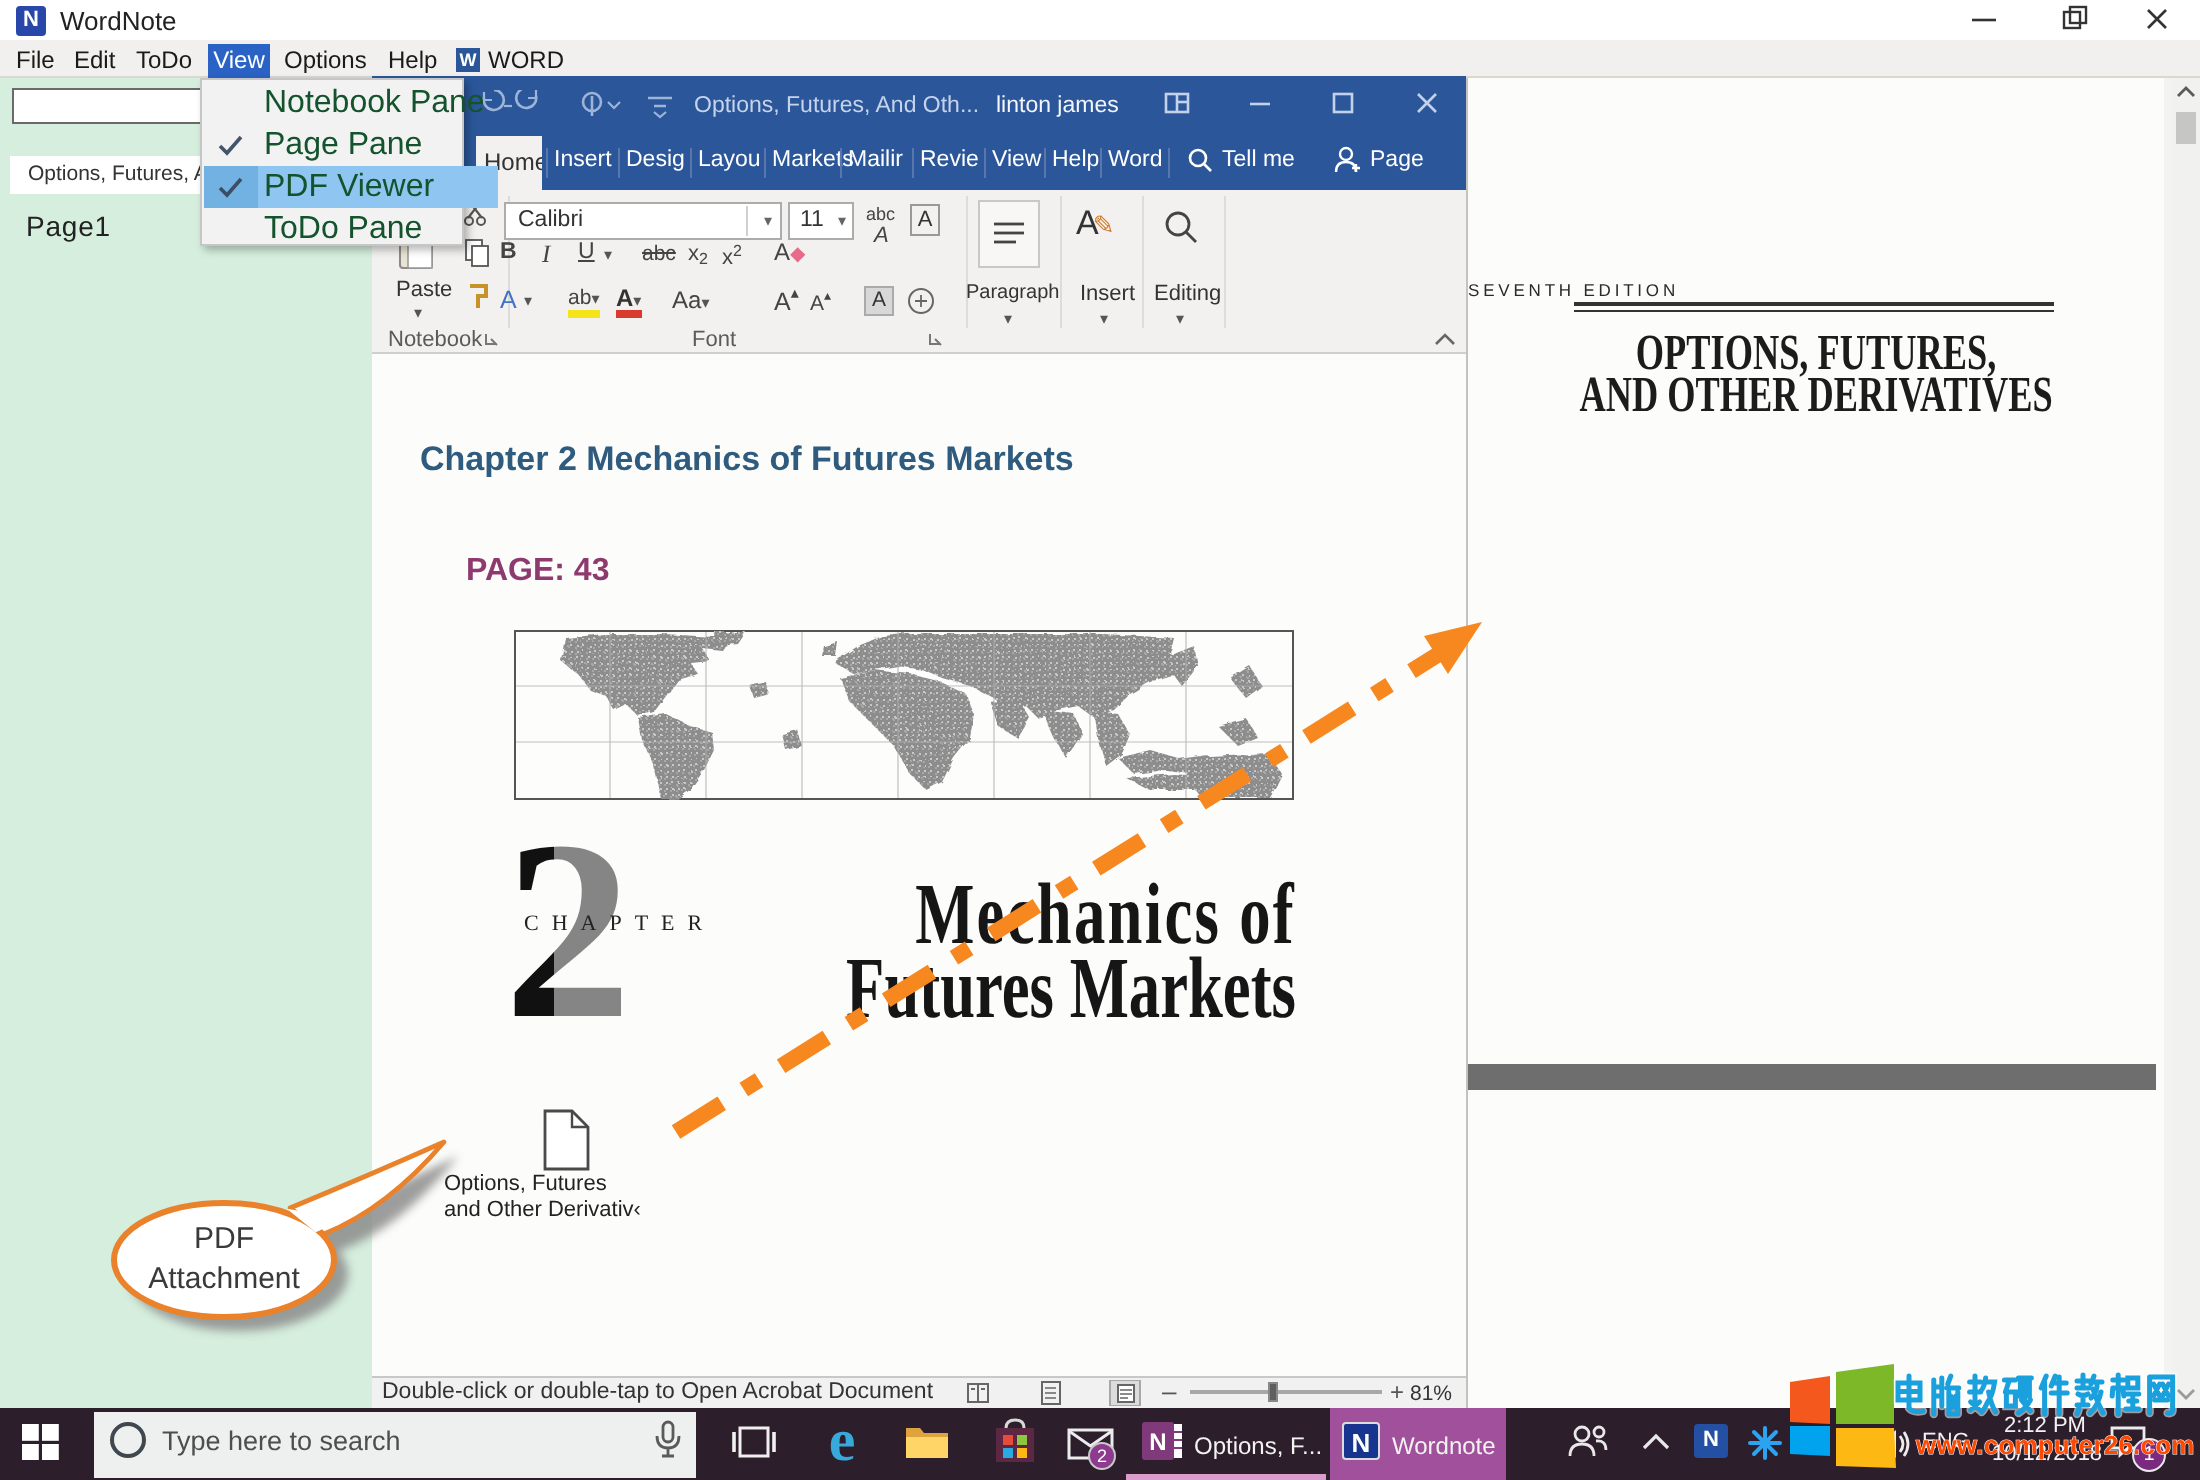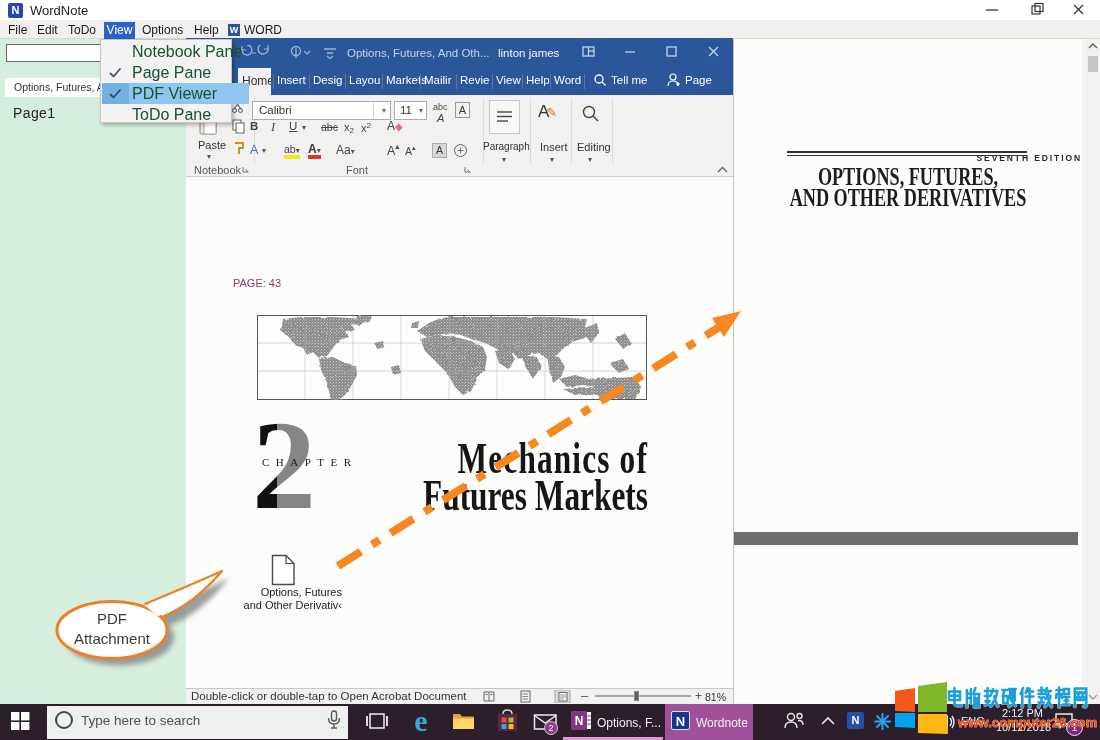--- a/index.html
+++ b/index.html
@@ -204,21 +204,22 @@
       <line x1="12" y1="12" x2="17" y2="17"></line>
   </svg>
   <div class="abs" style="left:391px;top:103px;font-size:11px;color:#333">Editing</div>
   <div class="abs" style="left:402px;top:117px;font-size:8px;color:#555">▾</div>
   <div class="rsep" style="left:426px;top:60px;height:66px"></div>
   <svg class="abs" style="left:531px;top:128px" width="12" height="8" fill="none" stroke="#666" stroke-width="1.3">
       <path d="M1 6 L5.5 1.5 L10 6"></path>
     </svg>
 
   <div class="abs" id="docarea"></div>
-  <div class="abs" style="left:47px;top:239px;font-size:11px;font-weight:normal;color:#8e3a6f">PAGE: 43</div>
+  <div class="abs" style="left:24px;top:182px;font-size:17px;font-weight:bold;color:#2e5b7e">Chapter 2 Mechanics of Futures Markets</div>
+  <div class="abs" style="left:47px;top:239px;font-size:16px;font-weight:bold;color:#8e3a6f">PAGE: 43</div>
 
   <svg class="abs" style="left:71px;top:277px" width="390" height="85" viewBox="0 0 390 85">
     <defs>
       <pattern id="stip" width="3" height="3" patternUnits="userSpaceOnUse">
         <rect width="3" height="3" fill="#8d8d8d"></rect>
           <rect x="1" y="1" width="1" height="1" fill="#c8c8c8"></rect>
           <rect x="0" y="2" width="1" height="1" fill="#a8a8a8"></rect>
       </pattern>
       <filter id="rough">
           <feTurbulence type="fractalNoise" baseFrequency=".15" numOctaves="2" result="n"></feTurbulence>
@@ -259,21 +260,21 @@
   </svg>
 
   <div class="abs" style="left:66px;top:381px;width:70px;height:92px;font-family:'Liberation Serif',serif;font-size:128px;line-height:92px;font-weight:bold;background:linear-gradient(90deg,#111 36%,#858585 36%);-webkit-background-clip:text;background-clip:text;color:transparent">2</div>
   <div class="abs" style="left:76px;top:418px;font-family:'Liberation Serif',serif;font-size:11px;color:#222;letter-spacing:6.5px">CHAPTER</div>
   <div class="abs" style="left:180px;top:402px;width:282px;text-align:right;font-family:'Liberation Serif',serif;font-weight:bold;font-size:33px;line-height:28px;color:#161616;transform:scale(.95,1.32);transform-origin:right top"><span style="letter-spacing:1.2px">Mechanics of</span><br>Futures Markets</div>
 
   <svg class="abs" style="left:85px;top:516px" width="25" height="32">
     <path d="M1.5 1.5 L15 1.5 L23 9.5 L23 30.5 L1.5 30.5 Z" fill="#fff" stroke="#4a4a4a" stroke-width="1.4"></path>
     <path d="M15 1.5 L15 9.5 L23 9.5" fill="none" stroke="#4a4a4a" stroke-width="1.2"></path>
   </svg>
-  <div class="abs" style="left:36px;top:548px;width:120px;text-align:right;font-size:11px;color:#222;line-height:12.5px">Options, Futures<br>and Other Derivativ‹</div>
+  <div class="abs" style="left:36px;top:548px;width:120px;text-align:left;font-size:11px;color:#222;line-height:12.5px">Options, Futures<br>and Other Derivativ‹</div>
 
   <div class="abs" id="statusbar"></div>
   <div class="abs" style="left:5px;top:652px;font-size:11.5px;color:#333">Double-click or double-tap to Open Acrobat Document</div>
   <svg class="abs" style="left:297px;top:652px" width="90" height="13" fill="none" stroke="#666" stroke-width="1">
     <path d="M1 2 L11 2 L11 11 L1 11 Z M6 2 L6 11 M2.5 4.5 L4.5 4.5 M7.5 4.5 L9.5 4.5"></path>
     <rect x="38" y="1" width="9" height="11"></rect>
       <path d="M39.5 4 H45 M39.5 6.5 H45 M39.5 9 H45" stroke-width=".8"></path>
     <rect x="72" y="0" width="15" height="13" fill="#dcdcdc" stroke="#a8a8a8"></rect>
       <rect x="76" y="2.5" width="8" height="8.5" fill="#fff"></rect>
       <path d="M77 5 H83 M77 7 H83 M77 9 H81" stroke-width=".7"></path>
@@ -291,21 +292,21 @@
 <div class="abs" id="scroll"></div>
 <div class="abs" id="sthumb"></div>
 <svg class="abs" style="left:1088px;top:42px" width="10" height="8" fill="none" stroke="#5a5a5a" stroke-width="1.4">
     <path d="M1 6 L5 2 L9 6"></path>
   </svg>
 <svg class="abs" style="left:1088px;top:693px" width="10" height="8" fill="none" stroke="#9a9a9a" stroke-width="1.4">
     <path d="M1 2 L5 6 L9 2"></path>
   </svg>
 <div class="abs" style="left:733px;top:39px;width:1px;height:665px;background:#c2c2c0"></div>
 
-<div class="abs" style="left:734px;top:153px;width:348px;text-align:right;font-weight:bold;font-size:8.5px;letter-spacing:1.9px;color:#2a2a2a">SEVENTH EDITION</div>
+<div class="abs" style="left:734px;top:140px;width:348px;text-align:left;font-weight:normal;font-size:8.5px;letter-spacing:1.9px;color:#2a2a2a">SEVENTH EDITION</div>
 <div class="abs" style="left:787px;top:151px;width:240px;height:5px;border-top:2px solid #333;border-bottom:1.4px solid #333"></div>
 <div class="abs" style="left:734px;top:165.5px;width:348px;text-align:center;font-family:'Liberation Serif',serif;font-weight:bold;font-size:23px;line-height:19px;color:#1c1c1c;transform:scale(.79,1.1);transform-origin:center top">OPTIONS, FUTURES,<br>AND OTHER DERIVATIVES</div>
 
 <div class="abs" id="dropdown">
   <div class="drow" style="top:1px;padding-left:30px">Notebook Pane</div>
   <div class="drow" style="top:22px;padding-left:30px">Page Pane</div>
   <div class="drow" style="top:43px;background:#8fc5f1"><span style="position:absolute;left:0;top:0;width:27px;height:21px;background:#72b2e2"></span><span style="padding-left:30px;position:relative">PDF Viewer</span></div>
   <div class="drow" style="top:64px;padding-left:30px">ToDo Pane</div>
   <svg class="abs" style="left:8px;top:27px" width="13" height="11" fill="none" stroke="#44546a" stroke-width="1.8">
       <path d="M1 6 L4.5 9.5 L11.5 1.5"></path>

